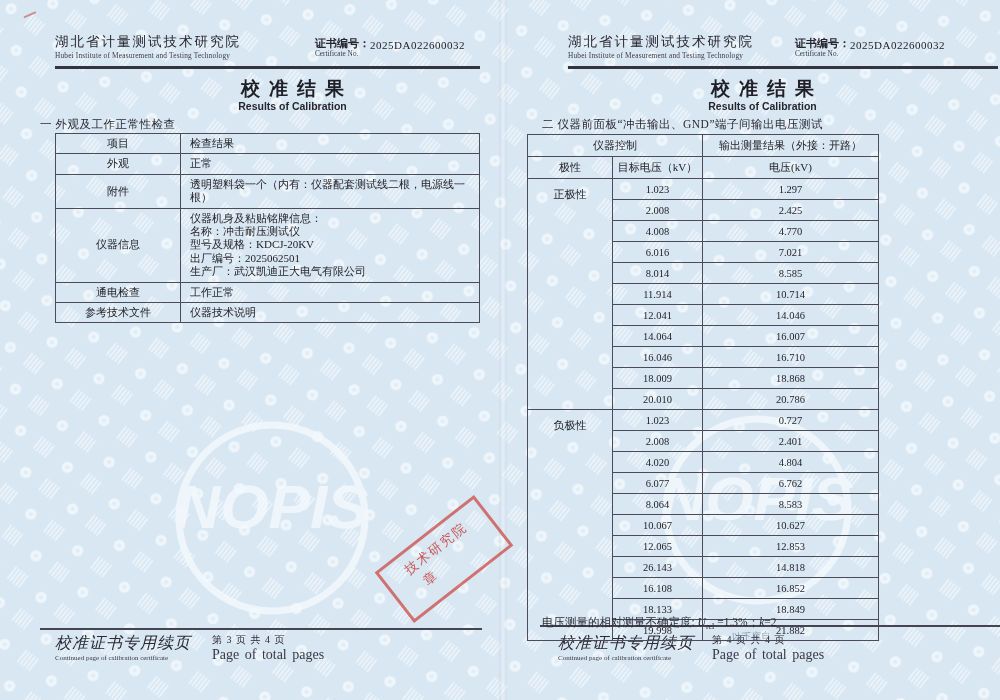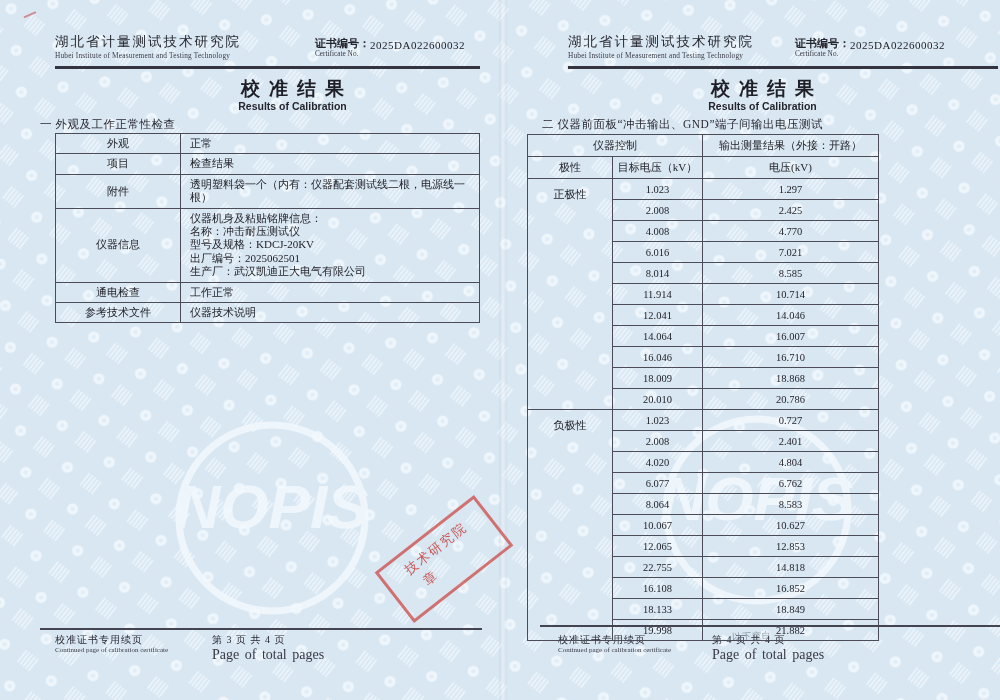--- a/index.html
+++ b/index.html
@@ -63,21 +63,21 @@
 
   .uncert{position:absolute;left:42px;top:615px;font-size:11.5px;color:#2a2a33;z-index:3;white-space:nowrap;}
   .uncert .it{font-style:italic;}
   .uncert sub{font-size:8px;}
 
   .frule{position:absolute;height:1.5px;background:#454551;z-index:2;}
   #pageL .frule{left:40px;right:18px;top:628px;} #pageR .frule{left:40px;right:0;top:625px;}
 
   .foot-left{position:absolute;top:633px;line-height:1.3;}
   #pageL .foot-left{left:55px;} #pageR .foot-left{left:58px;}
-  .foot-cn{font-size:10px;letter-spacing:1px;color:#2a2a33;}
+  .foot-cn{font-size:16px;letter-spacing:1px;color:#2a2a33;font-style:italic;}
   .foot-en{font-size:7px;color:#3a3a44;}
   .foot-page{position:absolute;left:212px;top:633px;line-height:1.3;}
   .page-cn{font-size:10px;letter-spacing:1px;color:#2a2a33;}
   .page-en{font-size:14px;color:#3a3a44;word-spacing:2px;}
 
   .overlay-note{position:absolute;left:232px;top:630px;font-size:9px;letter-spacing:1px;
     color:rgba(64,76,98,.55);transform:rotate(-3deg);z-index:4;}
 
   .scribble{position:absolute;left:22px;top:7px;width:13px;height:7px;
     border-bottom:2px solid rgba(196,70,64,.55);transform:rotate(-24deg);z-index:3;}
@@ -128,26 +128,26 @@
   <div class="title-en">Results of Calibration</div>
   <div class="section">一 外观及工作正常性检查</div>
 
   <table class="check-table">
     <colgroup>
         <col style="width:112px">
         <col>
       </colgroup>
     <tbody>
       <tr>
+        <td class="lbl">项目</td>
+        <td class="val">检查结果</td>
+      </tr>
+      <tr>
         <td class="lbl">外观</td>
         <td class="val">正常</td>
-      </tr>
-      <tr>
-        <td class="lbl">项目</td>
-        <td class="val">检查结果</td>
       </tr>
       <tr>
         <td class="lbl">附件</td>
         <td class="val">透明塑料袋一个（内有：仪器配套测试线二根，电源线一根）</td>
       </tr>
       <tr>
         <td class="lbl">仪器信息</td>
         <td class="val">
           <div>仪器机身及粘贴铭牌信息：</div>
           <div>名称：冲击耐压测试仪</div>
@@ -292,39 +292,42 @@
           </tr>
           <tr>
             <td>10.067</td>
             <td>10.627</td>
           </tr>
           <tr>
             <td>12.065</td>
             <td>12.853</td>
           </tr>
           <tr>
-            <td>22.755</td>
+            <td>26.143</td>
             <td>14.818</td>
           </tr>
           <tr>
             <td>16.108</td>
             <td>16.852</td>
           </tr>
           <tr>
             <td>18.133</td>
             <td>18.849</td>
           </tr>
           <tr>
             <td>19.998</td>
             <td>21.882</td>
           </tr>
         </tbody>
     </table>
   </div>
 
+  <div class="uncert">
+    <span>电压测量的相对测量不确定度: </span><span class="it">U</span><sub>rel</sub><span> =1.3%；</span><span class="it">k</span><span>=2</span>
+  </div>
 
   <div class="frule"></div>
   <div class="foot-left">
     <div class="foot-cn">校准证书专用续页</div>
     <div class="foot-en">Continued page of calibration certificate</div>
   </div>
   <div class="foot-page">
     <div class="page-cn">第 4 页 共 4 页</div>
     <div class="page-en">Page of total pages</div>
   </div>

